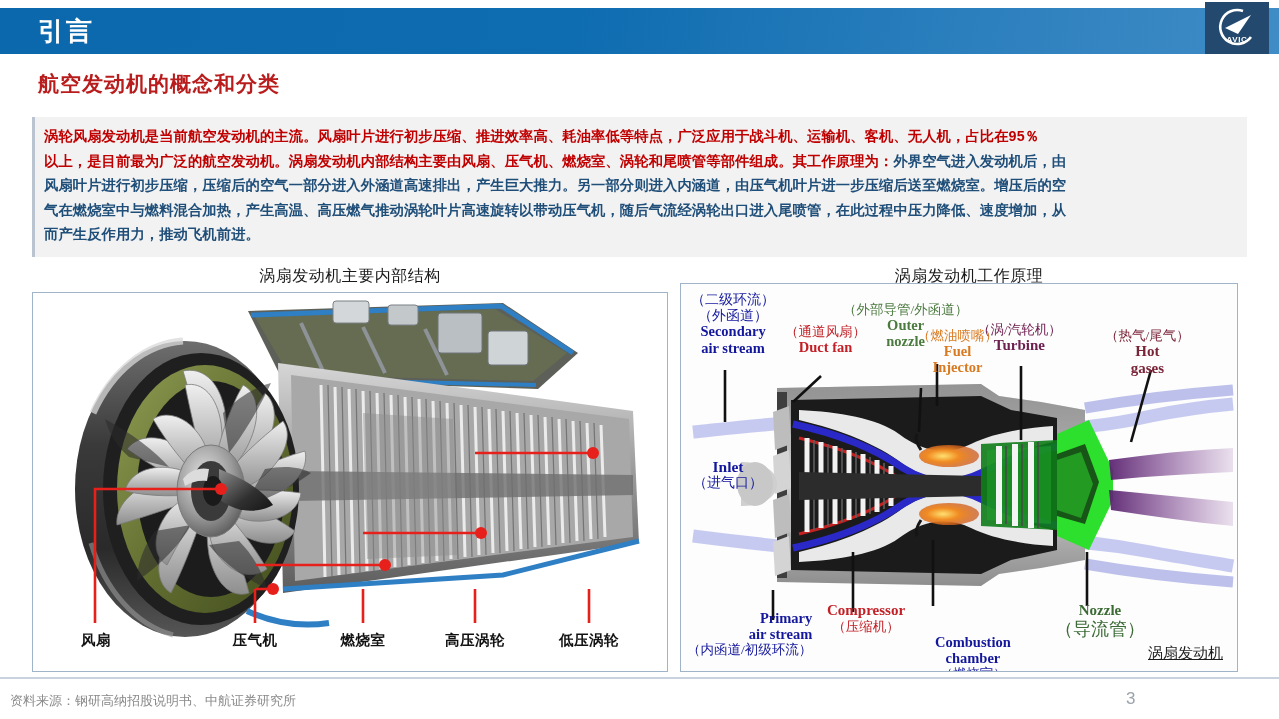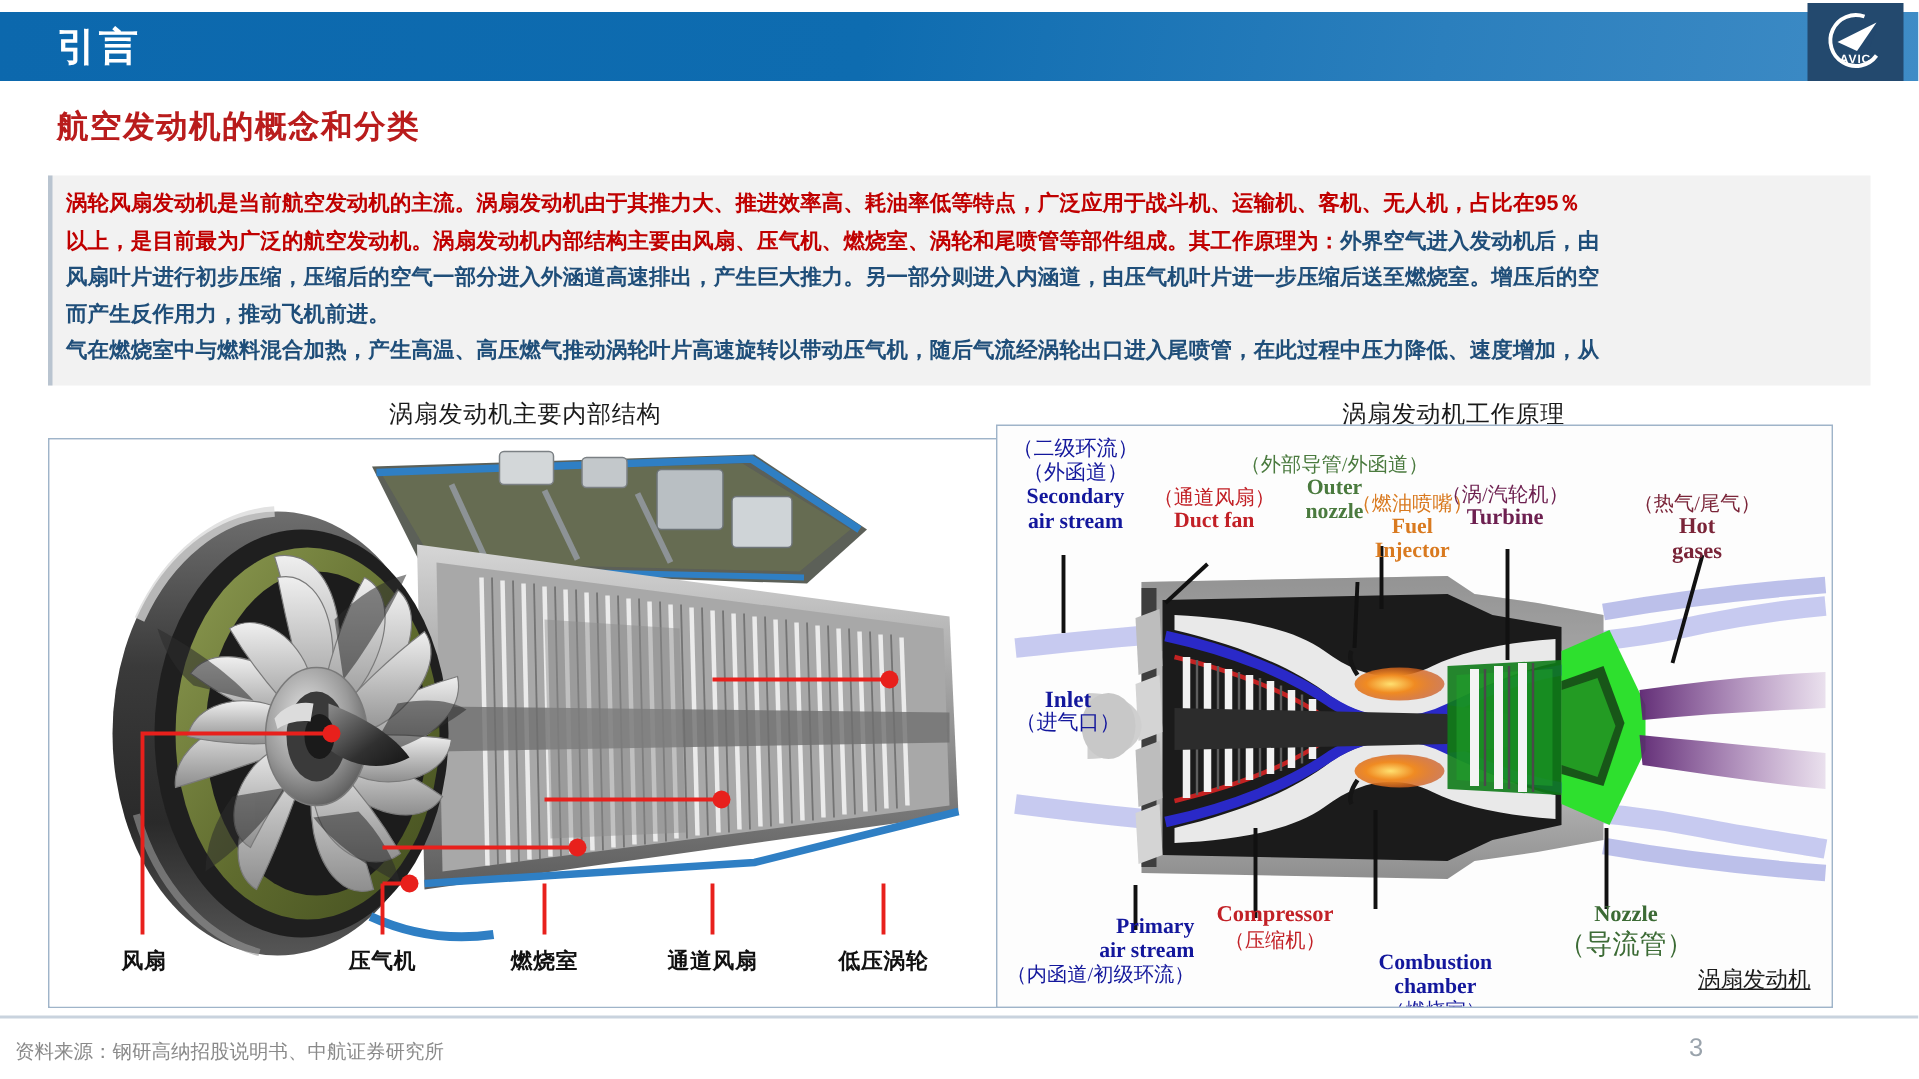--- a/index.html
+++ b/index.html
@@ -54,21 +54,21 @@
   }
   .cap-left { left: 32px; top: 266px; width: 636px; }
   .cap-right { left: 690px; top: 266px; width: 558px; }
 
   
   .frame-left {
     position: absolute; left: 32px; top: 292px; width: 636px; height: 380px;
     border: 1px solid #9fb4c9; background: #ffffff; overflow: hidden;
   }
   .frame-right {
-    position: absolute; left: 664px; top: 283px; width: 558px; height: 389px;
+    position: absolute; left: 680px; top: 283px; width: 558px; height: 389px;
     border: 1px solid #9fb4c9; background: #ffffff; overflow: hidden;
   }
 
   
   .eng { position: absolute; left: 0; top: 0; width: 636px; height: 380px; }
   .eng svg { position: absolute; left: 0; top: 0; }
   .lbl-left {
     position: absolute; font-size: 14.5px; font-weight: bold; color: #111;
     text-align: center; letter-spacing: 0.5px;
   }
@@ -120,33 +120,33 @@
       <path d="M14 22 L40 9 L27 28 Z" fill="#ffffff"></path>
       <path d="M28 27 L41 10 L34 30 Z" fill="#23496e" opacity="0.25"></path>
       <text x="26" y="36" font-family="Liberation Sans, sans-serif" font-size="8" font-weight="bold" fill="#ffffff" text-anchor="middle" letter-spacing="0.6">AVIC</text>
     </svg>
   </div>
 
   <div class="section-title">航空发动机的概念和分类</div>
 
   <div class="para-box">
     <div class="para-line">
-      <span class="c-red">涡轮风扇发动机是当前航空发动机的主流。涡扇发动机由于其推力大、推进效率高、耗油率低等特点，广泛应用于战斗机、运输机、客机、无人机，占比在95％</span>
+      <span class="c-red">涡轮风扇发动机是当前航空发动机的主流。风扇叶片进行初步压缩、推进效率高、耗油率低等特点，广泛应用于战斗机、运输机、客机、无人机，占比在95％</span>
     </div>
     <div class="para-line">
       <span class="c-red">以上，是目前最为广泛的航空发动机。涡扇发动机内部结构主要由风扇、压气机、燃烧室、涡轮和尾喷管等部件组成。其工作原理为：</span><span class="c-blue">外界空气进入发动机后，由</span>
     </div>
     <div class="para-line">
       <span class="c-blue">风扇叶片进行初步压缩，压缩后的空气一部分进入外涵道高速排出，产生巨大推力。另一部分则进入内涵道，由压气机叶片进一步压缩后送至燃烧室。增压后的空</span>
     </div>
     <div class="para-line">
+      <span class="c-blue">气在燃烧室中与燃料混合加热，产生高温、高压燃气推动涡轮叶片高速旋转以带动压气机，随后气流经涡轮出口进入尾喷管，在此过程中压力降低、速度增加，从</span>
+    </div>
+    <div class="para-line">
       <span class="c-blue">而产生反作用力，推动飞机前进。</span>
-    </div>
-    <div class="para-line">
-      <span class="c-blue">气在燃烧室中与燃料混合加热，产生高温、高压燃气推动涡轮叶片高速旋转以带动压气机，随后气流经涡轮出口进入尾喷管，在此过程中压力降低、速度增加，从</span>
     </div>
   </div>
 
   <div class="cap cap-left">涡扇发动机主要内部结构</div>
   <div class="cap cap-right">涡扇发动机工作原理</div>
 
   <div class="frame-left">
     <div class="eng">
       <svg width="636" height="380" viewBox="0 0 636 380">
         <defs>
@@ -317,21 +317,21 @@
           <circle cx="352" cy="272" r="6"></circle>
           <circle cx="448" cy="240" r="6"></circle>
           <circle cx="560" cy="160" r="6"></circle>
           <circle cx="240" cy="296" r="6"></circle>
         </g>
       </svg>
 
       <div class="lbl-left" style="left:28px; top:338px; width:70px;">风扇</div>
       <div class="lbl-left" style="left:178px; top:338px; width:88px;">压气机</div>
       <div class="lbl-left" style="left:286px; top:338px; width:88px;">燃烧室</div>
-      <div class="lbl-left" style="left:390px; top:338px; width:104px;">通道风扇</div>
+      <div class="lbl-left" style="left:390px; top:338px; width:104px;">高压涡轮</div>
       <div class="lbl-left" style="left:504px; top:338px; width:104px;">低压涡轮</div>
     </div>
   </div>
 
   <div class="frame-right">
     <div class="sch">
       <svg width="556" height="387" viewBox="0 0 556 387">
         <defs>
           <linearGradient id="bodyg" x1="0" y1="0" x2="0" y2="1">
             <stop offset="0%" stop-color="#9f9f9f"></stop>

